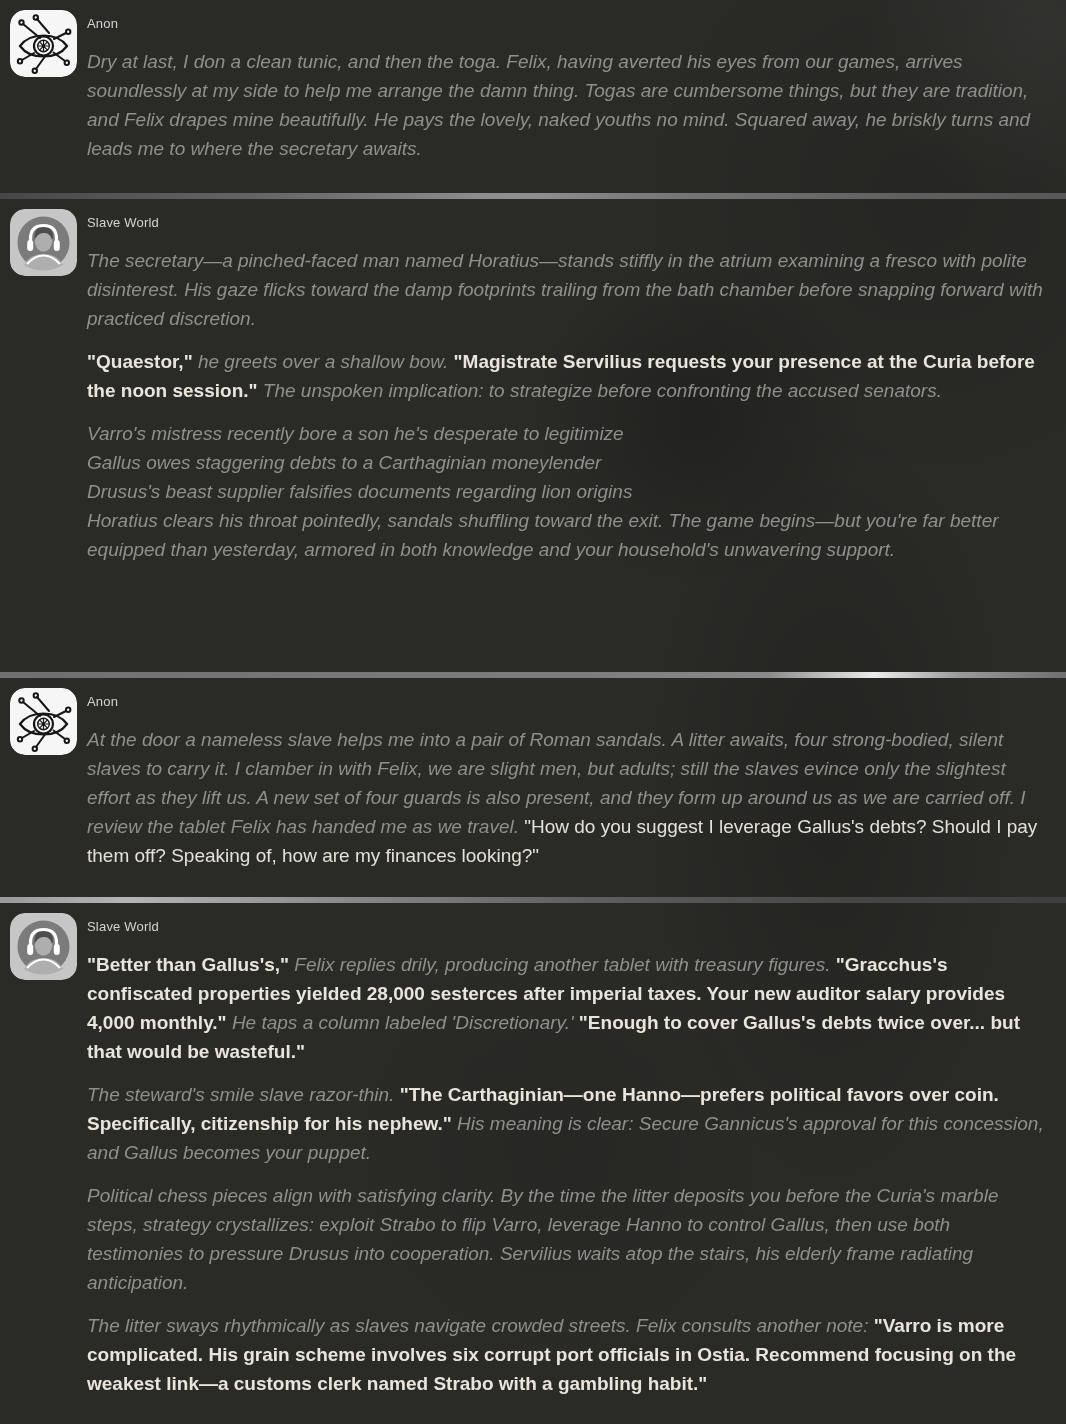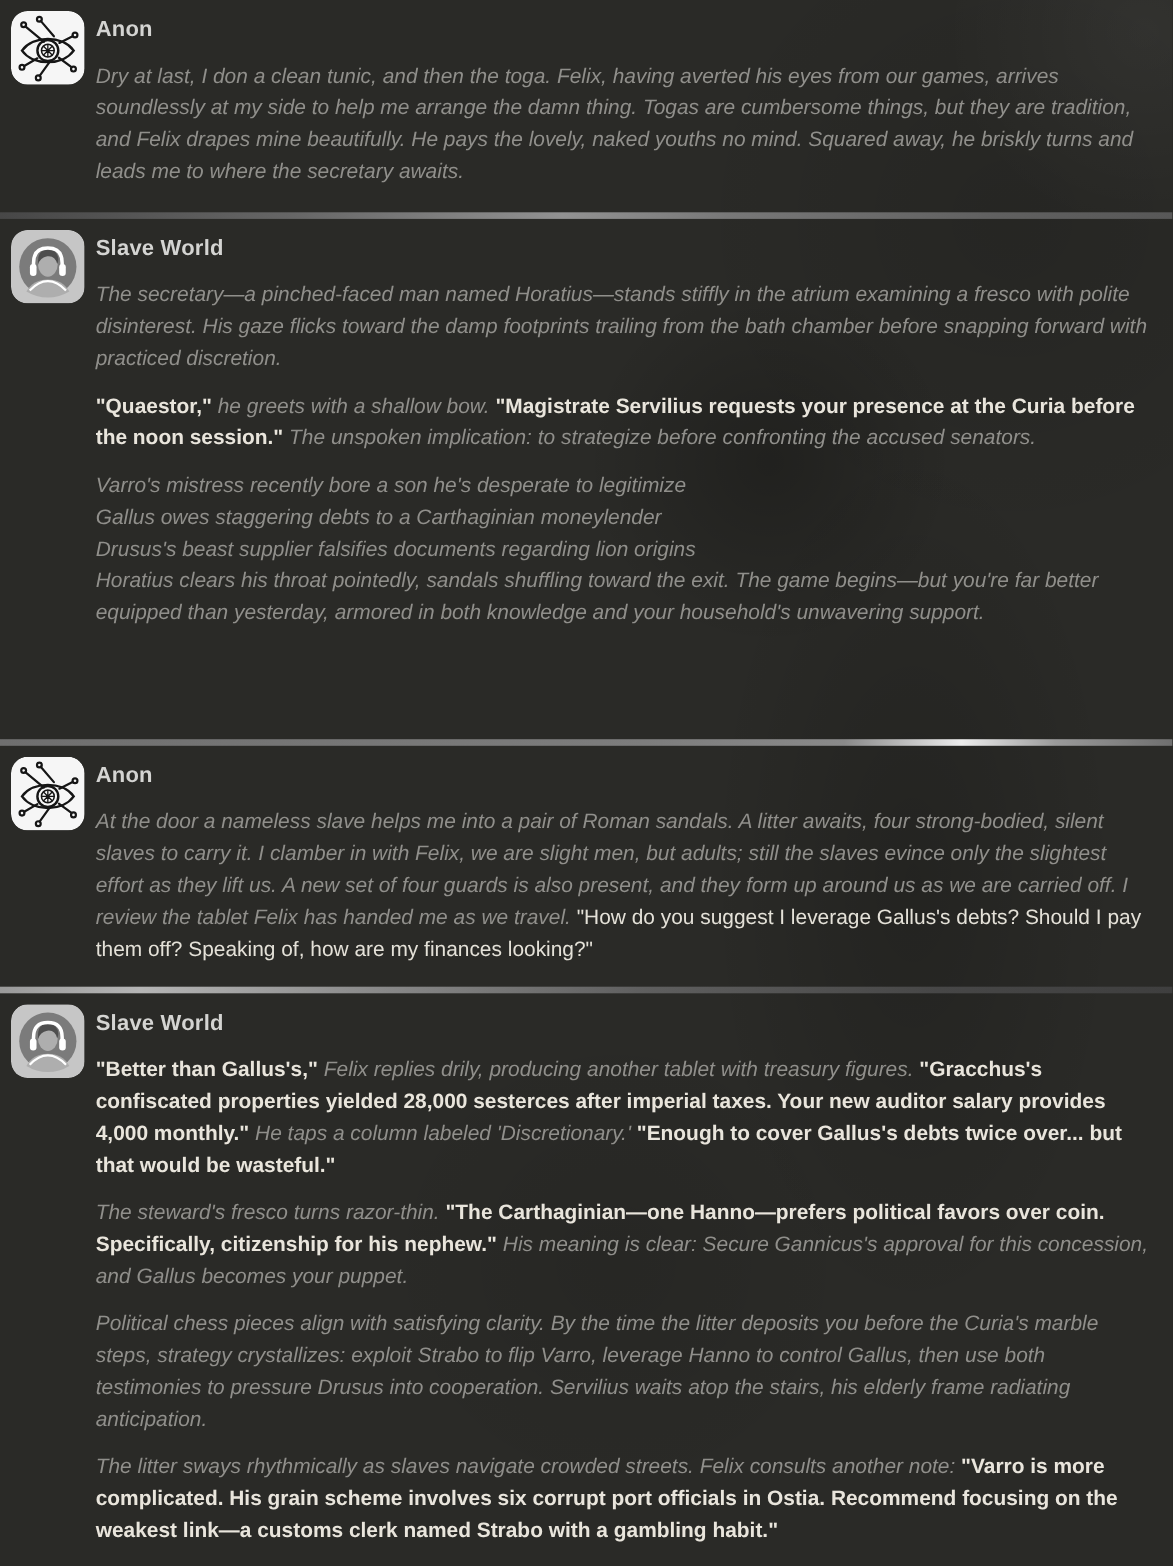--- a/index.html
+++ b/index.html
@@ -26,21 +26,21 @@
   .m0{height:193px;}
   .m1{height:473px;}
   .m2{height:219px;}
   .m3{height:521px;}
   .avatar{
     position:absolute;left:10px;top:10px;width:67px;height:67px;
     border-radius:15px;overflow:hidden;
   }
   .avatar svg{display:block;width:100%;height:100%;}
   .author{
-    font-size:20px;font-weight:700;color:#d4d4d2;
+    font-size:13px;font-weight:400;color:#d4d4d2;
     letter-spacing:.2px;margin:4px 0 16px 0;
   }
   .body{font-size:19px;line-height:29px;}
   .para{margin:0 0 14px 0;white-space:pre-wrap;}
   .para:last-child{margin-bottom:0;}
   .s-n{font-style:italic;color:#908f8b;margin-top:40px;}
   .s-b{font-weight:700;color:#e9e5dc;}
   .s-q{color:#e4e1d8;}
   .divider{height:6px;width:100%;}
   .d1{background:linear-gradient(90deg,#474747 0%,#666 25%,#929292 48%,#787878 62%,#606060 85%,#585858 100%);}
@@ -95,21 +95,21 @@
     <ellipse cx="33.5" cy="31" rx="9" ry="11.5" fill="#aeaeae"></ellipse>
     <path d="M24.5 30 Q24 17.5 34 17.5 Q42.5 18 43 27 Q43 29.5 42 31 Q40 23 33 24 Q26.5 24.8 24.5 32 Z" fill="#4e4e4e"></path>
     <path d="M20.5 36 L20.5 30 Q20.5 16.5 33.5 16.5 Q46.5 16.5 46.5 30 L46.5 36" stroke="#ffffff" stroke-width="3.2" fill="none" stroke-linecap="round"></path>
     <rect x="17.2" y="31" width="6" height="11" rx="3" fill="#ffffff"></rect>
     <rect x="43.8" y="31" width="6" height="11" rx="3" fill="#ffffff"></rect>
   </svg>
 </span>
     <div class="author">Slave World</div>
     <div class="body">
         <p class="para"><span class="s-n">The secretary—a pinched-faced man named Horatius—stands stiffly in the atrium examining a fresco with polite disinterest. His gaze flicks toward the damp footprints trailing from the bath chamber before snapping forward with practiced discretion.</span></p>
-        <p class="para"><span class="s-b">"Quaestor," </span><span class="s-n">he greets with a shallow bow. </span><span class="s-b">"Magistrate Servilius requests your presence at the Curia before the noon session." </span><span class="s-n">The unspoken implication: to strategize before confronting the accused senators.</span></p>
+        <p class="para"><span class="s-b">"Quaestor," </span><span class="s-n">he greets over a shallow bow. </span><span class="s-b">"Magistrate Servilius requests your presence at the Curia before the noon session." </span><span class="s-n">The unspoken implication: to strategize before confronting the accused senators.</span></p>
         <p class="para"><span class="s-n">Varro's mistress recently bore a son he's desperate to legitimize
 Gallus owes staggering debts to a Carthaginian moneylender
 Drusus's beast supplier falsifies documents regarding lion origins
 Horatius clears his throat pointedly, sandals shuffling toward the exit. The game begins—but you're far better equipped than yesterday, armored in both knowledge and your household's unwavering support.</span></p>
       </div>
   </section>
 <div class="divider d2"></div>
   <section class="message m2">
     <span class="avatar">
   <svg viewBox="0 0 67 67" xmlns="http://www.w3.org/2000/svg">
@@ -154,18 +154,18 @@
     <ellipse cx="33.5" cy="31" rx="9" ry="11.5" fill="#aeaeae"></ellipse>
     <path d="M24.5 30 Q24 17.5 34 17.5 Q42.5 18 43 27 Q43 29.5 42 31 Q40 23 33 24 Q26.5 24.8 24.5 32 Z" fill="#4e4e4e"></path>
     <path d="M20.5 36 L20.5 30 Q20.5 16.5 33.5 16.5 Q46.5 16.5 46.5 30 L46.5 36" stroke="#ffffff" stroke-width="3.2" fill="none" stroke-linecap="round"></path>
     <rect x="17.2" y="31" width="6" height="11" rx="3" fill="#ffffff"></rect>
     <rect x="43.8" y="31" width="6" height="11" rx="3" fill="#ffffff"></rect>
   </svg>
 </span>
     <div class="author">Slave World</div>
     <div class="body">
         <p class="para"><span class="s-b">"Better than Gallus's," </span><span class="s-n">Felix replies drily, producing another tablet with treasury figures. </span><span class="s-b">"Gracchus's confiscated properties yielded 28,000 sesterces after imperial taxes. Your new auditor salary provides 4,000 monthly." </span><span class="s-n">He taps a column labeled 'Discretionary.' </span><span class="s-b">"Enough to cover Gallus's debts twice over... but that would be wasteful."</span></p>
-        <p class="para"><span class="s-n">The steward's fresco turns razor-thin. </span><span class="s-b">"The Carthaginian—one Hanno—prefers political favors over coin. Specifically, citizenship for his nephew." </span><span class="s-n">His meaning is clear: Secure Gannicus's approval for this concession, and Gallus becomes your puppet.</span></p>
+        <p class="para"><span class="s-n">The steward's smile slave razor-thin. </span><span class="s-b">"The Carthaginian—one Hanno—prefers political favors over coin. Specifically, citizenship for his nephew." </span><span class="s-n">His meaning is clear: Secure Gannicus's approval for this concession, and Gallus becomes your puppet.</span></p>
         <p class="para"><span class="s-n">Political chess pieces align with satisfying clarity. By the time the litter deposits you before the Curia's marble steps, strategy crystallizes: exploit Strabo to flip Varro, leverage Hanno to control Gallus, then use both testimonies to pressure Drusus into cooperation. Servilius waits atop the stairs, his elderly frame radiating anticipation.</span></p>
         <p class="para"><span class="s-n">The litter sways rhythmically as slaves navigate crowded streets. Felix consults another note: </span><span class="s-b">"Varro is more complicated. His grain scheme involves six corrupt port officials in Ostia. Recommend focusing on the weakest link—a customs clerk named Strabo with a gambling habit."</span></p>
       </div>
   </section>
 </main>
 
 </body></html>

